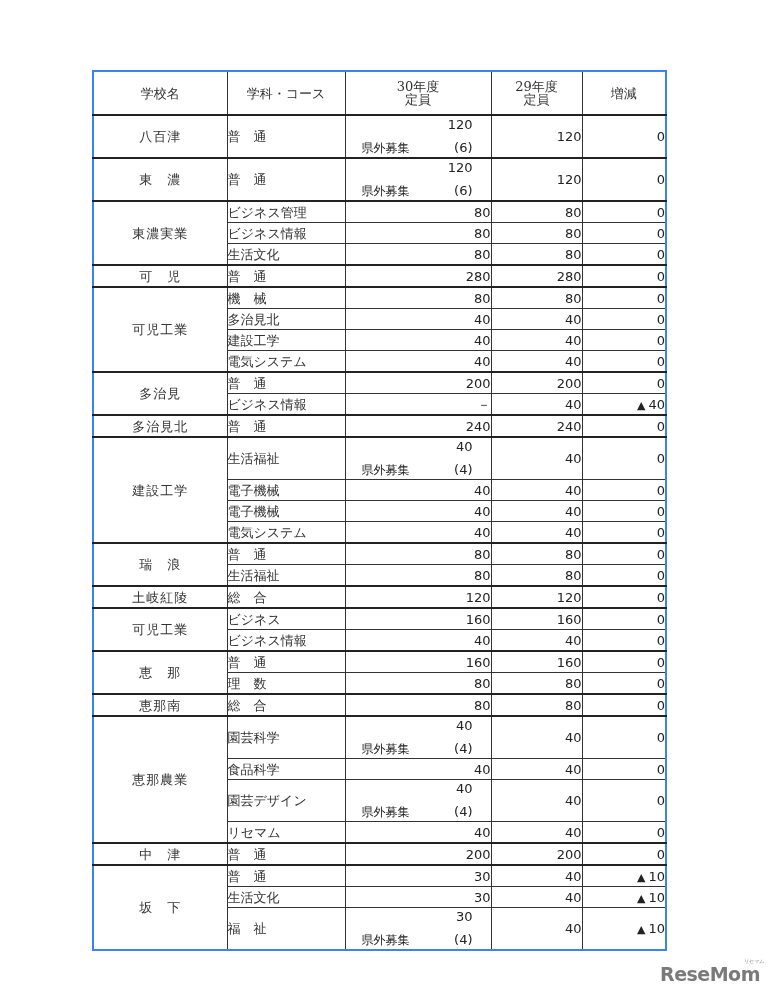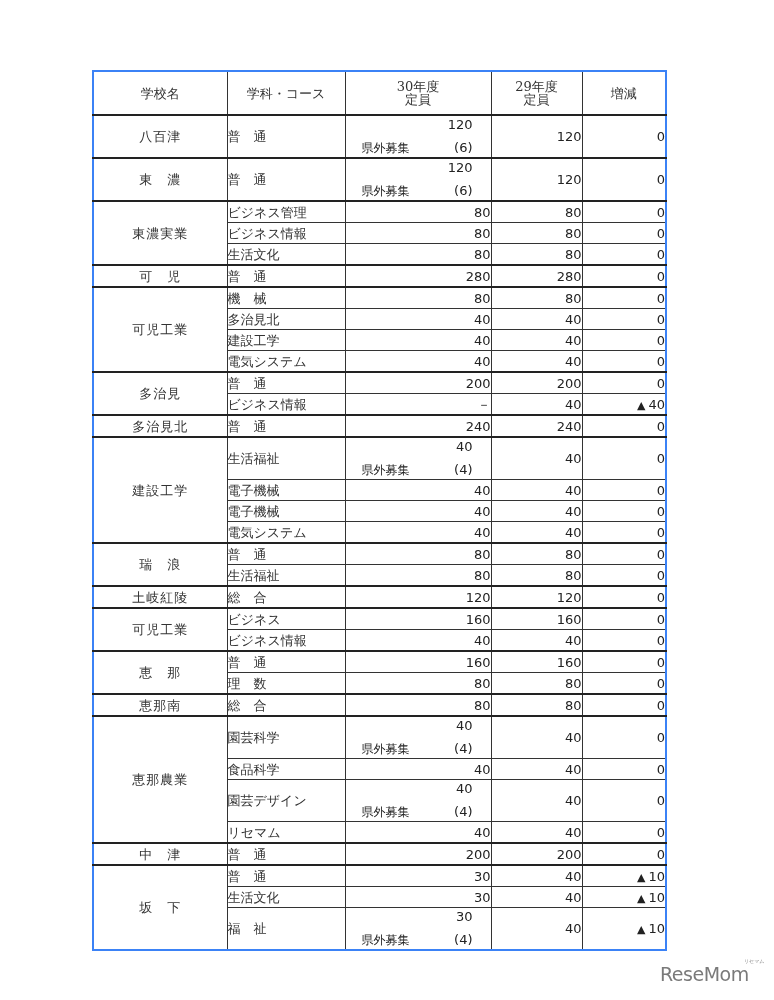--- a/index.html
+++ b/index.html
@@ -38,21 +38,21 @@
   tr.r1 td { height: 20px; }
   tr.r2 td { height: 41px; }
   .cap-stack { position: relative; height: 41px; }
   .cap-stack .cap-top { position: absolute; right: 18px; top: 2px; }
   .cap-stack .cap-out-label { position: absolute; left: 16px; bottom: 3px; font-family: "DejaVu Serif", "Liberation Serif", serif; font-size: 12px; }
   .cap-stack .cap-out-num { position: absolute; right: 18px; bottom: 3px; }
   td.cap30.stacked { padding: 0; }
   .tri { font-size: 11px; margin-right: 3px; }
   .logo {
     position: absolute; left: 660px; top: 963px;
-    font-family: "DejaVu Sans", "Liberation Sans", sans-serif; font-weight: normal;
+    font-family: "DejaVu Sans", "Liberation Sans", sans-serif; font-weight: bold;
     font-size: 19px; color: #7a7a7a; letter-spacing: -0.5px;
   }
   .logo-kana { position: absolute; left: 744px; top: 958px; font-size: 5px; color: #888; font-family: "DejaVu Sans", sans-serif; }
 </style>
 </head>
 <body>
 
 <div class="sheet">
   <table class="enroll">
     <colgroup>

